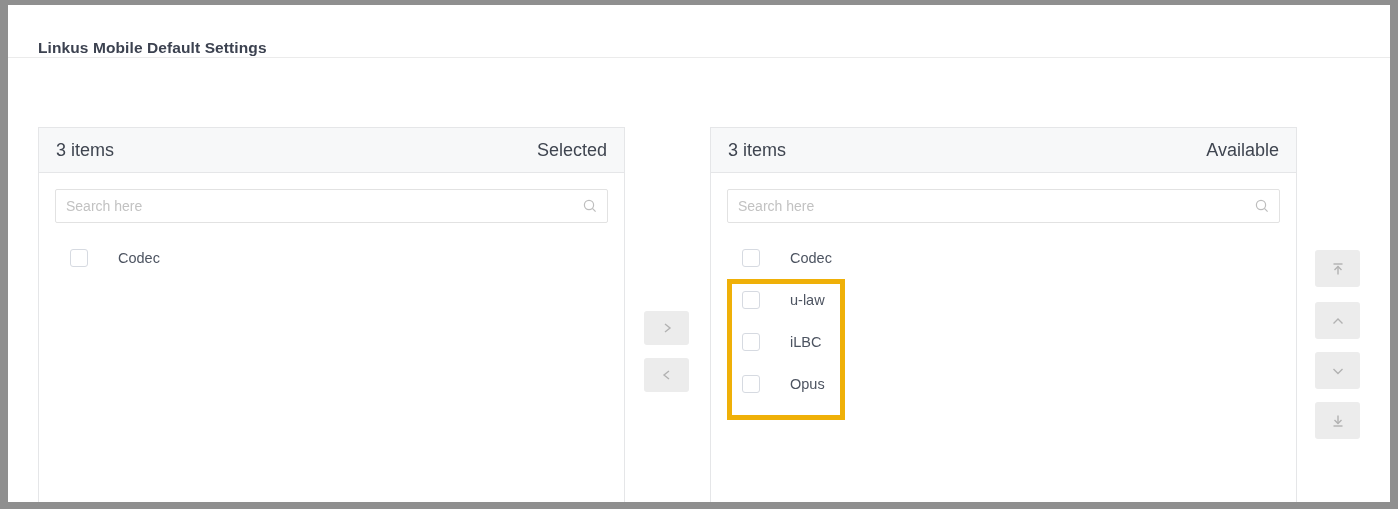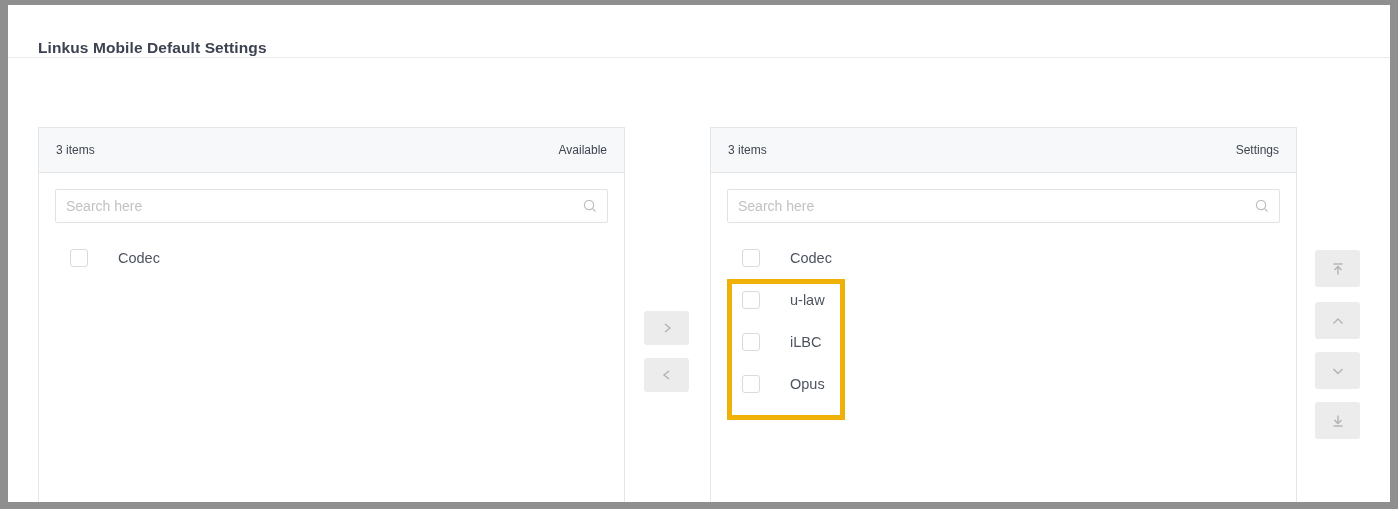--- a/index.html
+++ b/index.html
@@ -26,21 +26,21 @@
   .header{height:53px;border-bottom:1px solid var(--divider);display:flex;align-items:flex-end;padding:16px 0 0 30px;}
   .page-title{font-size:15.5px;font-weight:700;color:var(--title);letter-spacing:.1px;}
 
   .subtitle{position:absolute;left:30px;top:81px;font-size:15px;color:var(--subtitle);}
 
   .panel{position:absolute;top:122px;width:587px;height:400px;border:1px solid var(--panel-border);background:#fff;}
   .panel.left{left:30px;}
   .panel.right{left:702px;}
   .panel-header{height:45px;background:var(--panel-header-bg);border-bottom:1px solid var(--panel-border);
     display:flex;align-items:center;justify-content:space-between;padding:0 17px;}
-  .panel-header span{font-size:12px;color:var(--header-text);}
+  .panel-header span{font-size:18px;color:var(--header-text);}
 
   .search-wrap{position:relative;margin:16px 16px 0;}
   .search-input{width:100%;height:34px;border:1px solid var(--search-border);border-radius:2px;
     padding:0 34px 0 10px;font-size:14px;color:#ef4444;outline:none;}
   .search-input::placeholder{color:var(--placeholder);}
   .search-icon{position:absolute;right:10px;top:50%;transform:translateY(-50%);width:16px;height:16px;display:block;}
 
   .list{margin-top:14px;position:relative;}
   .row{height:42px;display:flex;align-items:center;padding-left:31px;}
   .checkbox{width:18px;height:18px;border:1px solid var(--checkbox-border);border-radius:3px;background:#fff;flex:0 0 auto;cursor:pointer;}
@@ -67,21 +67,21 @@
 <div class="page">
 
   <div class="header">
     <span class="page-title">Linkus Mobile Default Settings</span>
   </div>
 
 
   <div class="panel left">
     <div class="panel-header">
       <span>3 items</span>
-      <span>Available</span>
+      <span>Selected</span>
     </div>
     <div class="search-wrap">
       <input class="search-input" type="text" placeholder="Search here" style="">
       <svg class="search-icon" viewBox="0 0 16 16">
         <circle cx="7" cy="7" r="4.6" fill="none" stroke="#BDBDBD" stroke-width="1.2"></circle>
         <line x1="10.4" y1="10.4" x2="13.6" y2="13.6" stroke="#BDBDBD" stroke-width="1.2"></line>
       </svg>
     </div>
     <div class="list">
       <div class="row">
@@ -98,21 +98,21 @@
   </button>
   <button class="sq-btn transfer-btn" id="btn-move-left">
     <svg width="16" height="16" viewBox="0 0 16 16">
       <polyline points="10,4 5,8 10,12" fill="none" stroke="#B2B2B2" stroke-width="1.4"></polyline>
     </svg>
   </button>
 
   <div class="panel right">
     <div class="panel-header">
       <span>3 items</span>
-      <span>Settings</span>
+      <span>Available</span>
     </div>
     <div class="search-wrap">
       <input class="search-input" type="text" placeholder="Search here" style="">
       <svg class="search-icon" viewBox="0 0 16 16">
         <circle cx="7" cy="7" r="4.6" fill="none" stroke="#BDBDBD" stroke-width="1.2"></circle>
         <line x1="10.4" y1="10.4" x2="13.6" y2="13.6" stroke="#BDBDBD" stroke-width="1.2"></line>
       </svg>
     </div>
     <div class="list">
       <div class="row">

